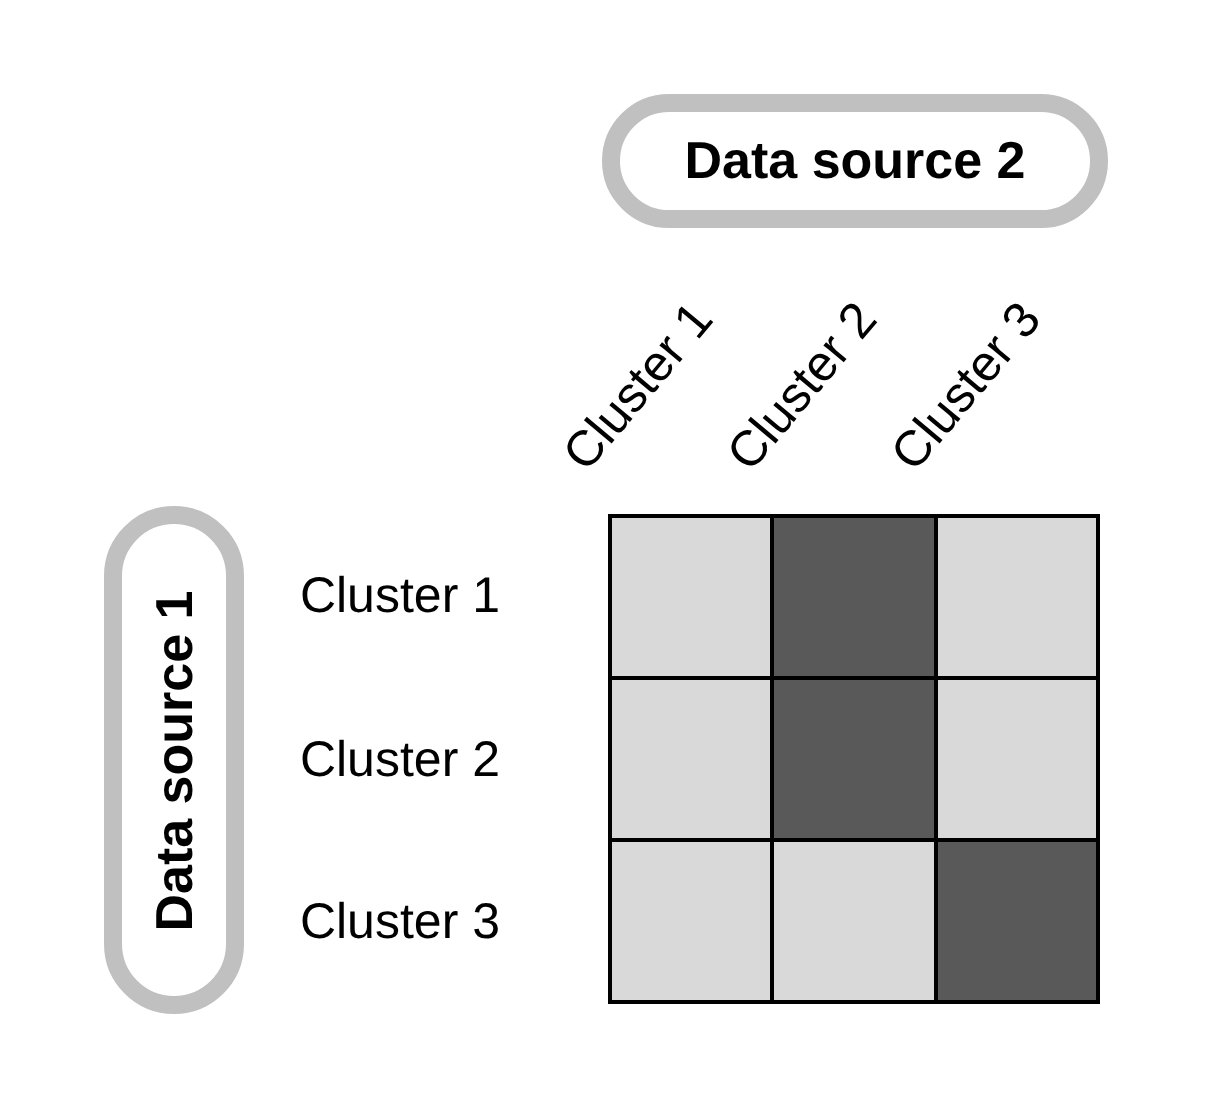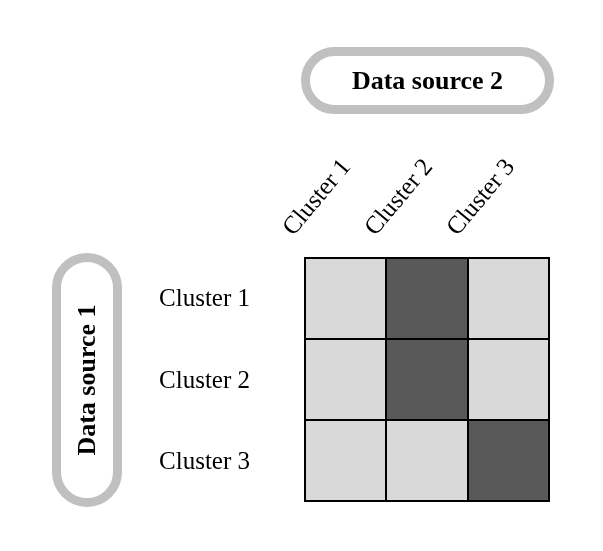--- a/index.html
+++ b/index.html
@@ -1,21 +1,21 @@
 <!DOCTYPE html>
 <html style="--pill-border: #c0c0c0; --grid-line: #000000; --text: #000000;"><head>
 <meta charset="utf-8">
 <style>
   html, body { margin: 0; padding: 0; background: #ffffff; }
   .canvas {
     position: relative;
     width: 603px;
     height: 551px;
     background: #ffffff;
-    font-family: Liberation Serif, serif;
+    font-family: Liberation Sans, sans-serif;
     overflow: hidden;
   }
   .pill {
     position: absolute;
     box-sizing: border-box;
     background: #ffffff;
     border: 9px solid var(--pill-border, #c0c0c0);
     border-radius: 999px;
     display: flex;
     align-items: center;

